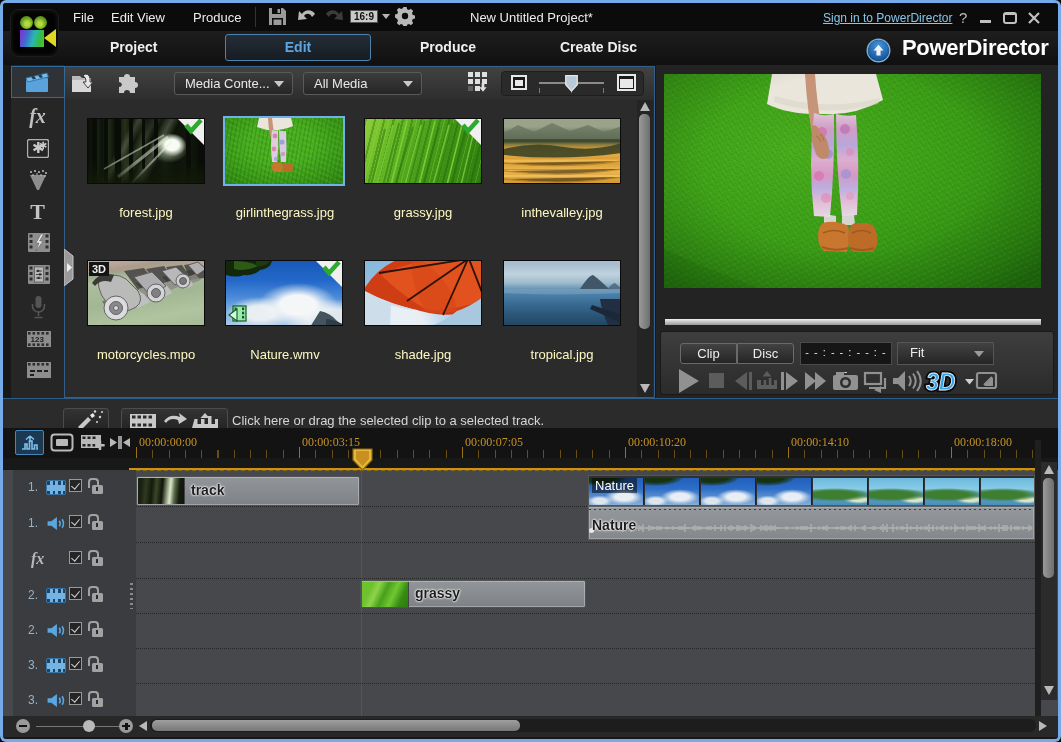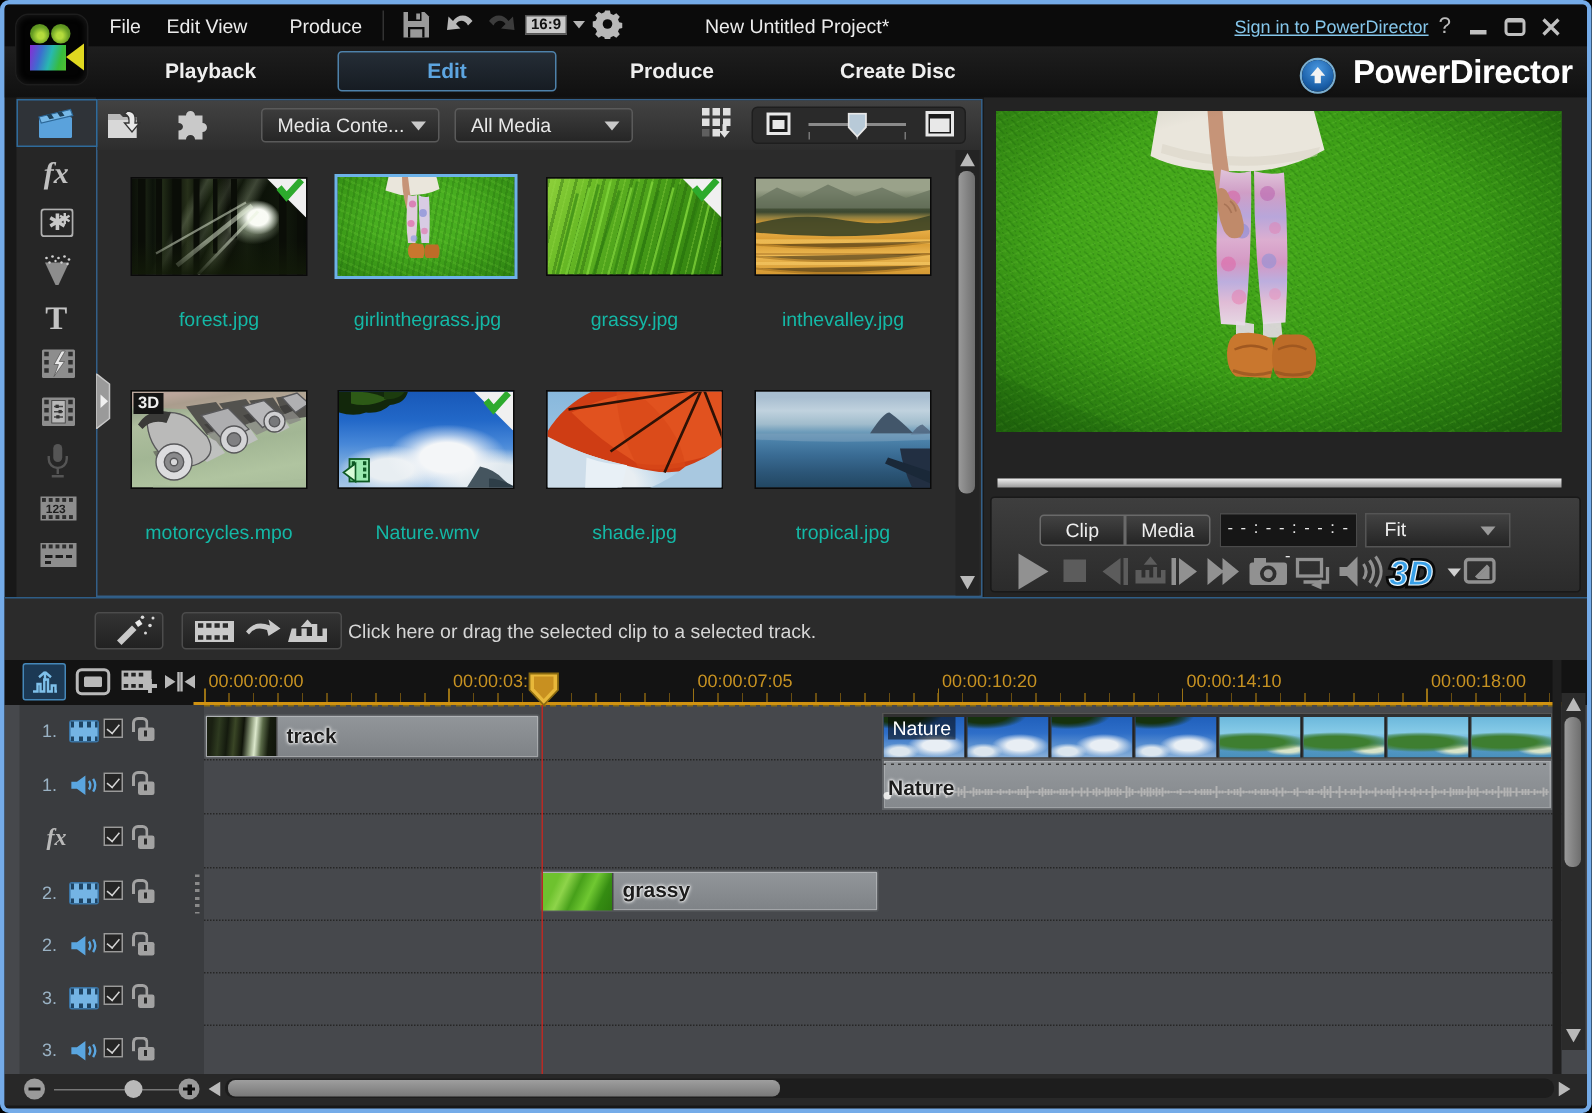--- a/index.html
+++ b/index.html
@@ -40,21 +40,21 @@
   background:#2b2b2b; border:1px solid #335f88; }
 #mtoolbar { position:absolute; left:0; top:0; width:589px; height:33px;
   background:linear-gradient(#424242,#2d2d2d); }
 .dd { position:absolute; top:5px; height:23px; background:linear-gradient(#3c3c3c,#262626);
   border:1px solid #5a5a5a; border-radius:3px; color:#e8e8e8; font-size:13px; line-height:21px;
   padding-left:10px; }
 .dd .arr { position:absolute; right:8px; top:8px; width:0; height:0;
   border-left:5px solid transparent; border-right:5px solid transparent; border-top:6px solid #c9c9c9; }
 #mscroll { position:absolute; right:1px; top:33px; width:16px; height:297px; background:#242424; }
 .thumb { position:absolute; width:118px; height:66px; border:1px solid #0a0a0a; overflow:hidden; }
-.tlabel { position:absolute; width:140px; text-align:center; color:#14b8a6; font-size:13px; }
+.tlabel { position:absolute; width:140px; text-align:center; color:#fef9c3; font-size:13px; }
 
 
 #th-forest { background:
   radial-gradient(ellipse 15px 12px at 84px 26px, rgba(252,254,248,0.98) 0 45%, rgba(240,248,235,0.5) 70%, transparent 95%),
   radial-gradient(ellipse 26px 20px at 81px 29px, rgba(215,232,200,0.4) 0 40%, transparent 75%),
   linear-gradient(118deg, transparent 30%, rgba(225,240,205,0.18) 34%, transparent 39%, rgba(225,240,205,0.14) 45%, transparent 50%, rgba(230,242,210,0.22) 56%, transparent 62%),
   linear-gradient(90deg, #0b0f08 0, #182012 8%, #0c120a 12%, #202a16 18%, #0a0e07 24%, #27301a 32%, #0d1309 38%, #1a2410 46%, #0a0d06 55%, #141c0e 66%, #0c1208 75%, #11180c 88%, #080b06 100%); }
 #th-forest::after { content:""; position:absolute; left:0; bottom:0; width:100%; height:22px;
   background:linear-gradient(transparent, rgba(18,26,9,0.9)); }
 #th-girl { background:
@@ -85,29 +85,29 @@
 
 #ppanel { position:absolute; left:653px; top:62px; width:402px; height:333px; background:#232323; }
 #video { position:absolute; left:8px; top:9px; width:377px; height:214px; background:#2f8f14; overflow:hidden; }
 #video::after { content:""; position:absolute; left:0; top:0; width:377px; height:214px;
   background:radial-gradient(ellipse 260px 160px at 48% 42%, transparent 0 55%, rgba(8,40,4,0.18) 85%, rgba(8,35,4,0.32) 100%); }
 #seek { position:absolute; left:9px; top:254px; width:376px; height:6px;
   background:linear-gradient(#efefef,#9a9a9a); }
 #pctrl { position:absolute; left:4px; top:266px; width:394px; height:64px;
   background:linear-gradient(#3e3e3e,#2b2b2b); border:1px solid #191919; border-radius:3px; }
 .pbtn { position:absolute; background:linear-gradient(#424242,#252525);
-  border:1px solid #6a6a6a; color:#eee; font-size:13px; text-align:center; line-height:19px;margin-left:13px; }
+  border:1px solid #6a6a6a; color:#eee; font-size:13px; text-align:center; line-height:19px; }
 
 
 #tltoolbar { position:absolute; left:0; top:395px; width:1055px; height:42px; background:#2b2b2b;
   border-top:1px solid #2e5d86; }
 .tlbtn { position:absolute; top:9px; height:25px; background:linear-gradient(#333,#222);
   border:1px solid #4c4c4c; border-radius:3px; }
 #tlhint { position:absolute; left:229px; top:14px; color:#d6d6d6; font-size:13px; }
-#ruler { position:absolute; left:0; top:437px; width:1055px; height:30px; background:#131313; }
+#ruler { position:absolute; left:0; top:425px; width:1055px; height:30px; background:#131313;font-family:Liberation Serif, serif; }
 .tc { position:absolute; top:7px; color:#c79222; font-size:12px; }
 #tracks { position:absolute; left:0; top:467px; width:1055px; height:246px; background:#46484c; }
 #thead { position:absolute; left:10px; top:467px; width:123px; height:246px; background:#3a3c3f; }
 .trow-sep { position:absolute; left:10px; width:1028px; height:0; border-top:1px dotted #262626; }
 .clip { position:absolute; border:1px solid #505356; border-radius:2px;
   background:linear-gradient(#92969a,#7e8286);
   box-shadow:inset 0 0 0 1px rgba(255,255,255,0.28); }
 .ntile { position:absolute; top:2px; width:55px; height:27px; border-right:1px solid #222;
   background:
    radial-gradient(ellipse 20px 8px at 65% 70%, #e8eef4 0 45%, rgba(232,238,244,0.5) 70%, transparent 95%),
@@ -182,21 +182,21 @@
 <span id="proj">New Untitled Project*</span>
 <span id="signin">Sign in to PowerDirector</span>
 <span class="winbtn" style="left:956px;top:6px;font-size:15px;color:#bcbcbc;">?</span>
 <span style="position:absolute;left:977px;top:17px;width:11px;height:2.5px;background:#c0c0c0;"></span>
 <span style="position:absolute;left:1000px;top:9px;width:14px;height:12px;border:2px solid #c0c0c0;border-top-width:3px;border-radius:3px;"></span>
 <svg class="abs" style="left:1025px;top:9px" width="12" height="12" viewBox="0 0 12 12">
         <path d="M1 1 L11 11 M11 1 L1 11" stroke="#c0c0c0" stroke-width="2.2"></path>
       </svg>
 
 <div id="tabbar">
-  <span class="tab" style="left:107px">Playback</span>
+  <span class="tab" style="left:107px">Project</span>
   <div id="editbtn">Edit</div>
   <span class="tab" style="left:417px">Produce</span>
   <span class="tab" style="left:557px">Create Disc</span>
   <span class="abs" style="left:865px;top:9px;width:21px;height:21px;border-radius:50%;background:radial-gradient(circle at 50% 30%,#4a98e0,#1a5fa8 65%,#0d3c70);box-shadow:0 0 0 1.5px #7aaed0, 0 0 3px #000;"></span>
   <svg class="abs" style="left:868px;top:12px" width="15" height="15" viewBox="0 0 18 18">
           <path d="M9 2 L15 9 H11.5 V15 H6.5 V9 H3 Z" fill="#f2f2f2"></path>
         </svg>
   <span id="pdlogo" style="font-size:22px; font-weight:bold; left:899px; top:4px; letter-spacing:-0.3px;">PowerDirector</span>
 </div>
 
@@ -567,21 +567,21 @@
       <path d="M160 140 l12 2 l0 10 l-12 -1 Z M178 141 l12 -1 l1 11 l-13 0 Z" fill="#e6dae6" opacity="0.9"></path>
       <path d="M165 148 q-10 -1 -11 13 q0 12 6 16 l23 1 q4 -13 1 -26 q-9 -5 -19 -4 Z" fill="#c9772e"></path>
       <path d="M192 149 q-7 0 -8 14 q0 12 5 15 l19 0 q7 -4 5 -17 q-2 -11 -10 -12 Z" fill="#bd6c28"></path>
       <path d="M159 159 q11 -5 22 0 M188 159 q10 -5 19 0" stroke="#a05820" stroke-width="1.6" fill="none"></path>
       <path d="M158 173 q13 5 26 1 M186 174 q12 4 24 0" stroke="#8a4c1c" stroke-width="2" fill="none" opacity="0.6"></path>
     </svg>
   </div>
   <div id="seek"></div>
   <div id="pctrl">
     <div class="pbtn" style="left:19px;top:11px;width:57px;height:21px;border-radius:3px 0 0 3px;">Clip</div>
-    <div class="pbtn" style="left:76px;top:11px;width:57px;height:21px;border-radius:0 3px 3px 0;">Media</div>
+    <div class="pbtn" style="left:76px;top:11px;width:57px;height:21px;border-radius:0 3px 3px 0;">Disc</div>
     <div class="pbtn" style="left:139px;top:10px;width:92px;height:23px;background:#161616;border-color:#4a4a4a;color:#e8e8e8;font-size:11px;letter-spacing:1px;">- - : - - : - - : - -</div>
     <div class="pbtn" style="left:236px;top:10px;width:97px;height:23px;text-align:left;padding-left:12px;border-color:#555;">Fit
       <span style="position:absolute;right:9px;top:8px;width:0;height:0;border-left:5px solid transparent;border-right:5px solid transparent;border-top:6px solid #9a9a9a;"></span>
     </div>
 
     <svg class="abs" style="left:16px;top:36px" width="370" height="26" viewBox="0 0 370 26">
       <path d="M2 1 L22 13 L2 25 Z" fill="#919191"></path>
       <rect x="32" y="5" width="15" height="15" fill="#5c5c5c"></rect>
       <path d="M70 4 L58 13 L70 22 Z M72 4 h3 v18 h-3 Z" fill="#5c5c5c"></path>
       <g fill="#5c5c5c">

